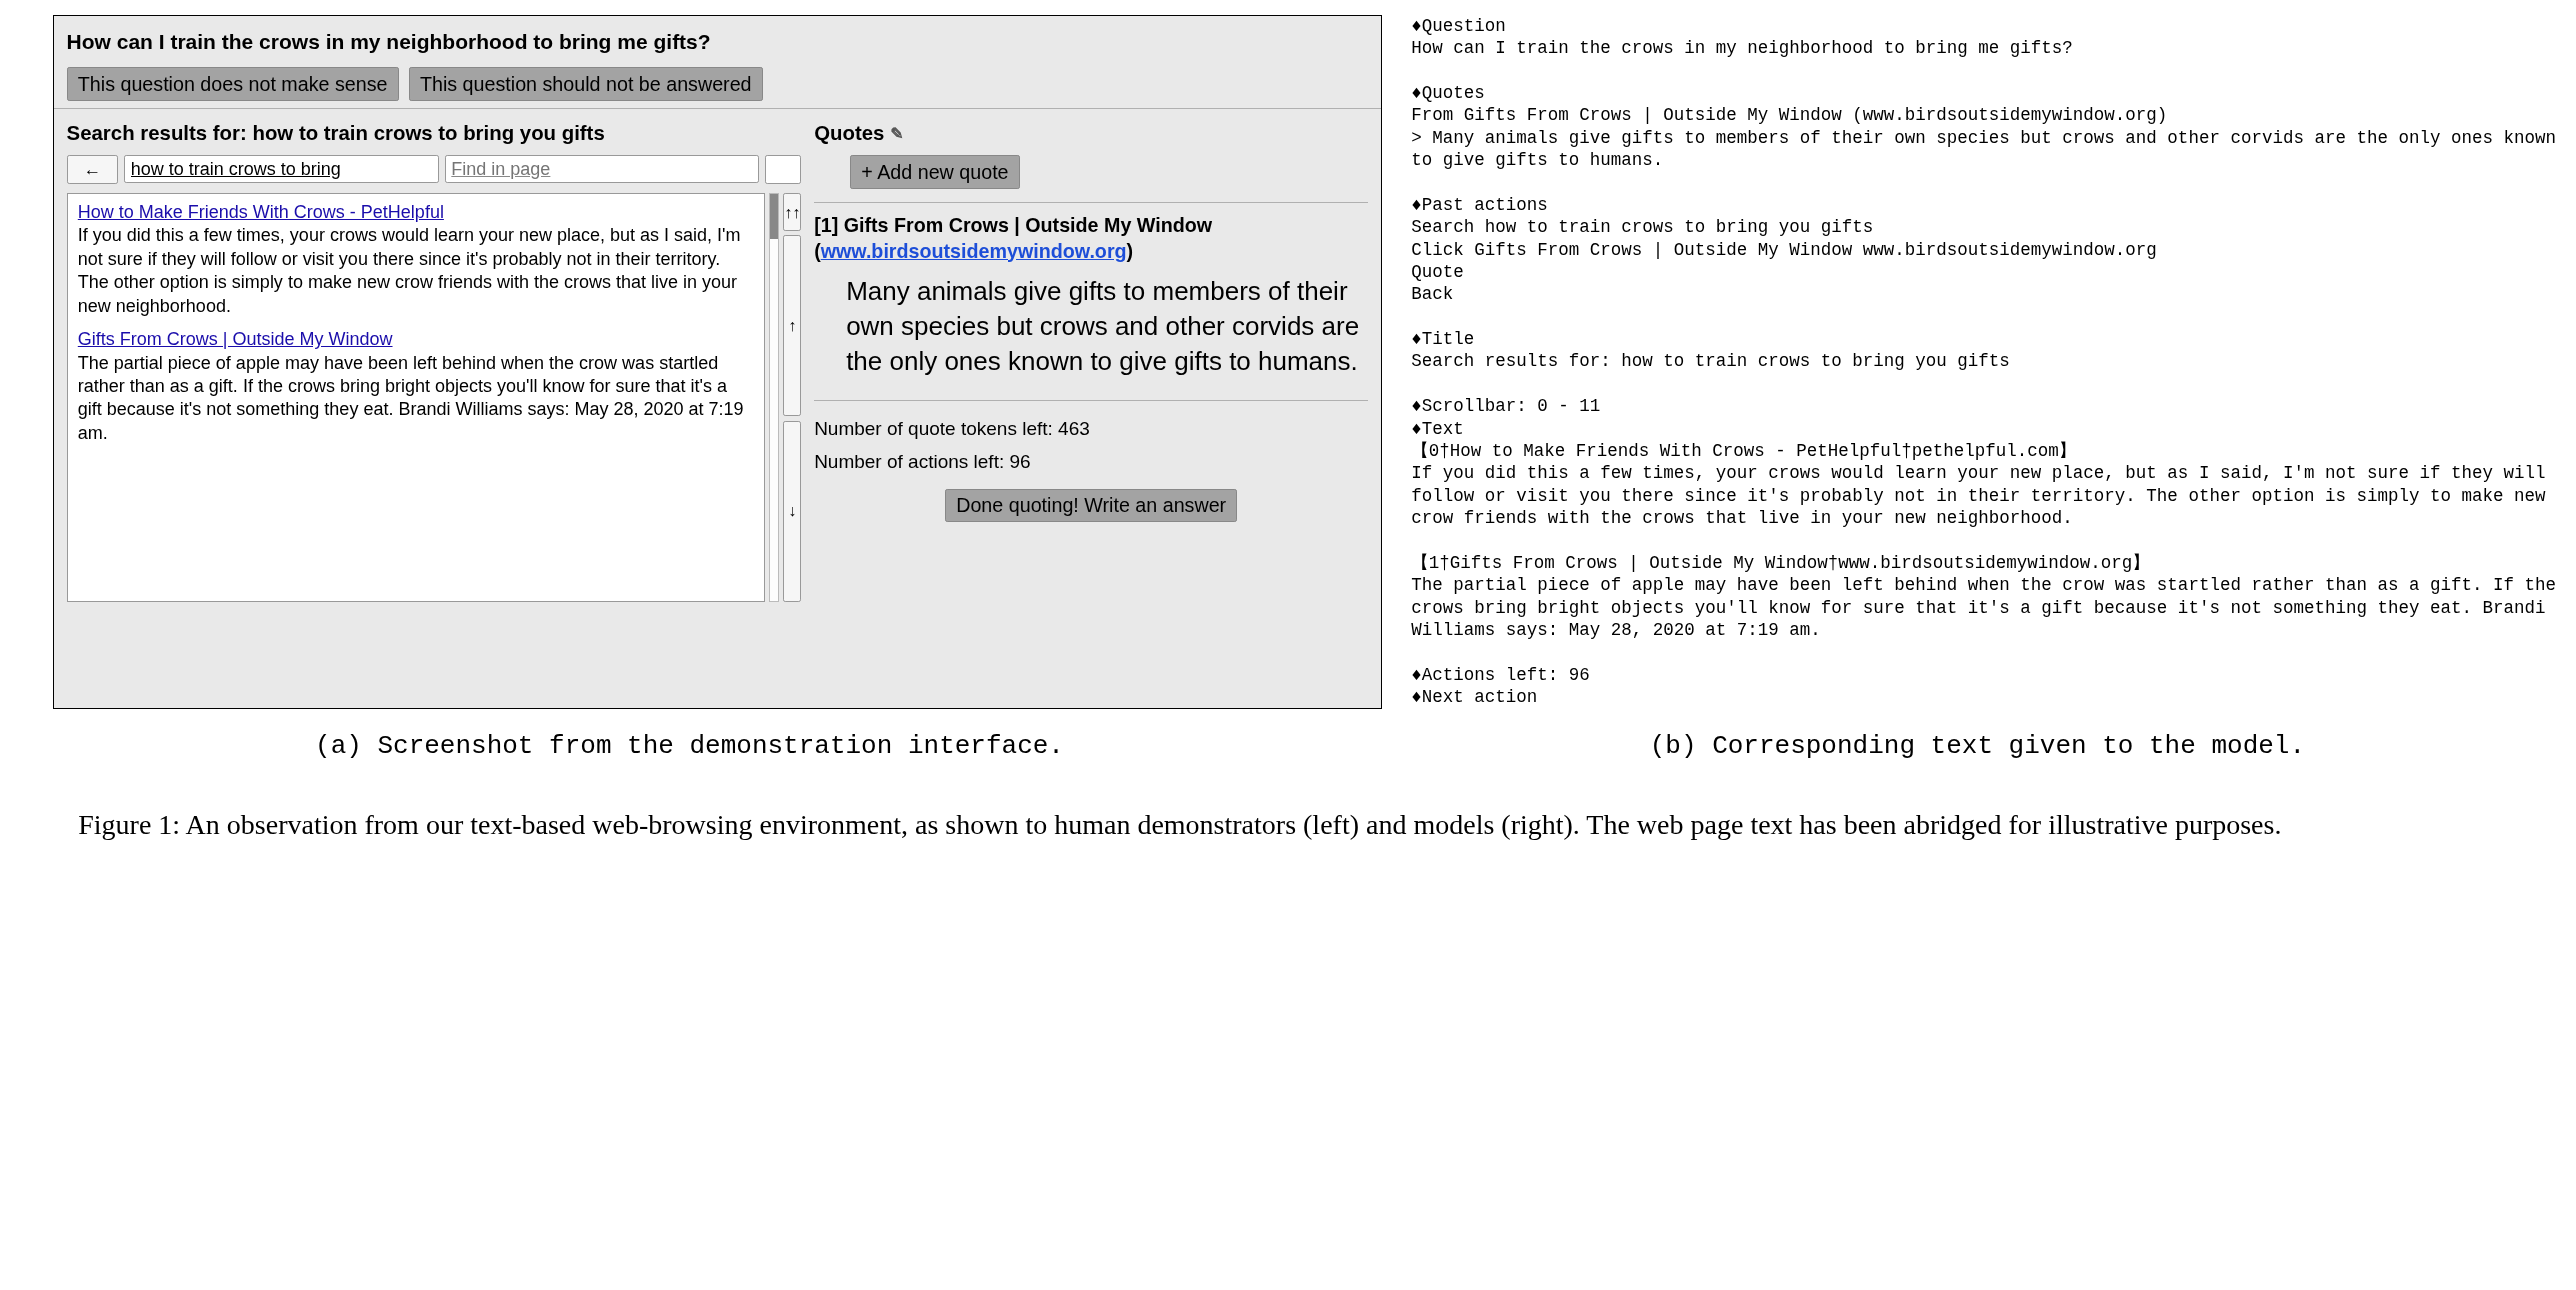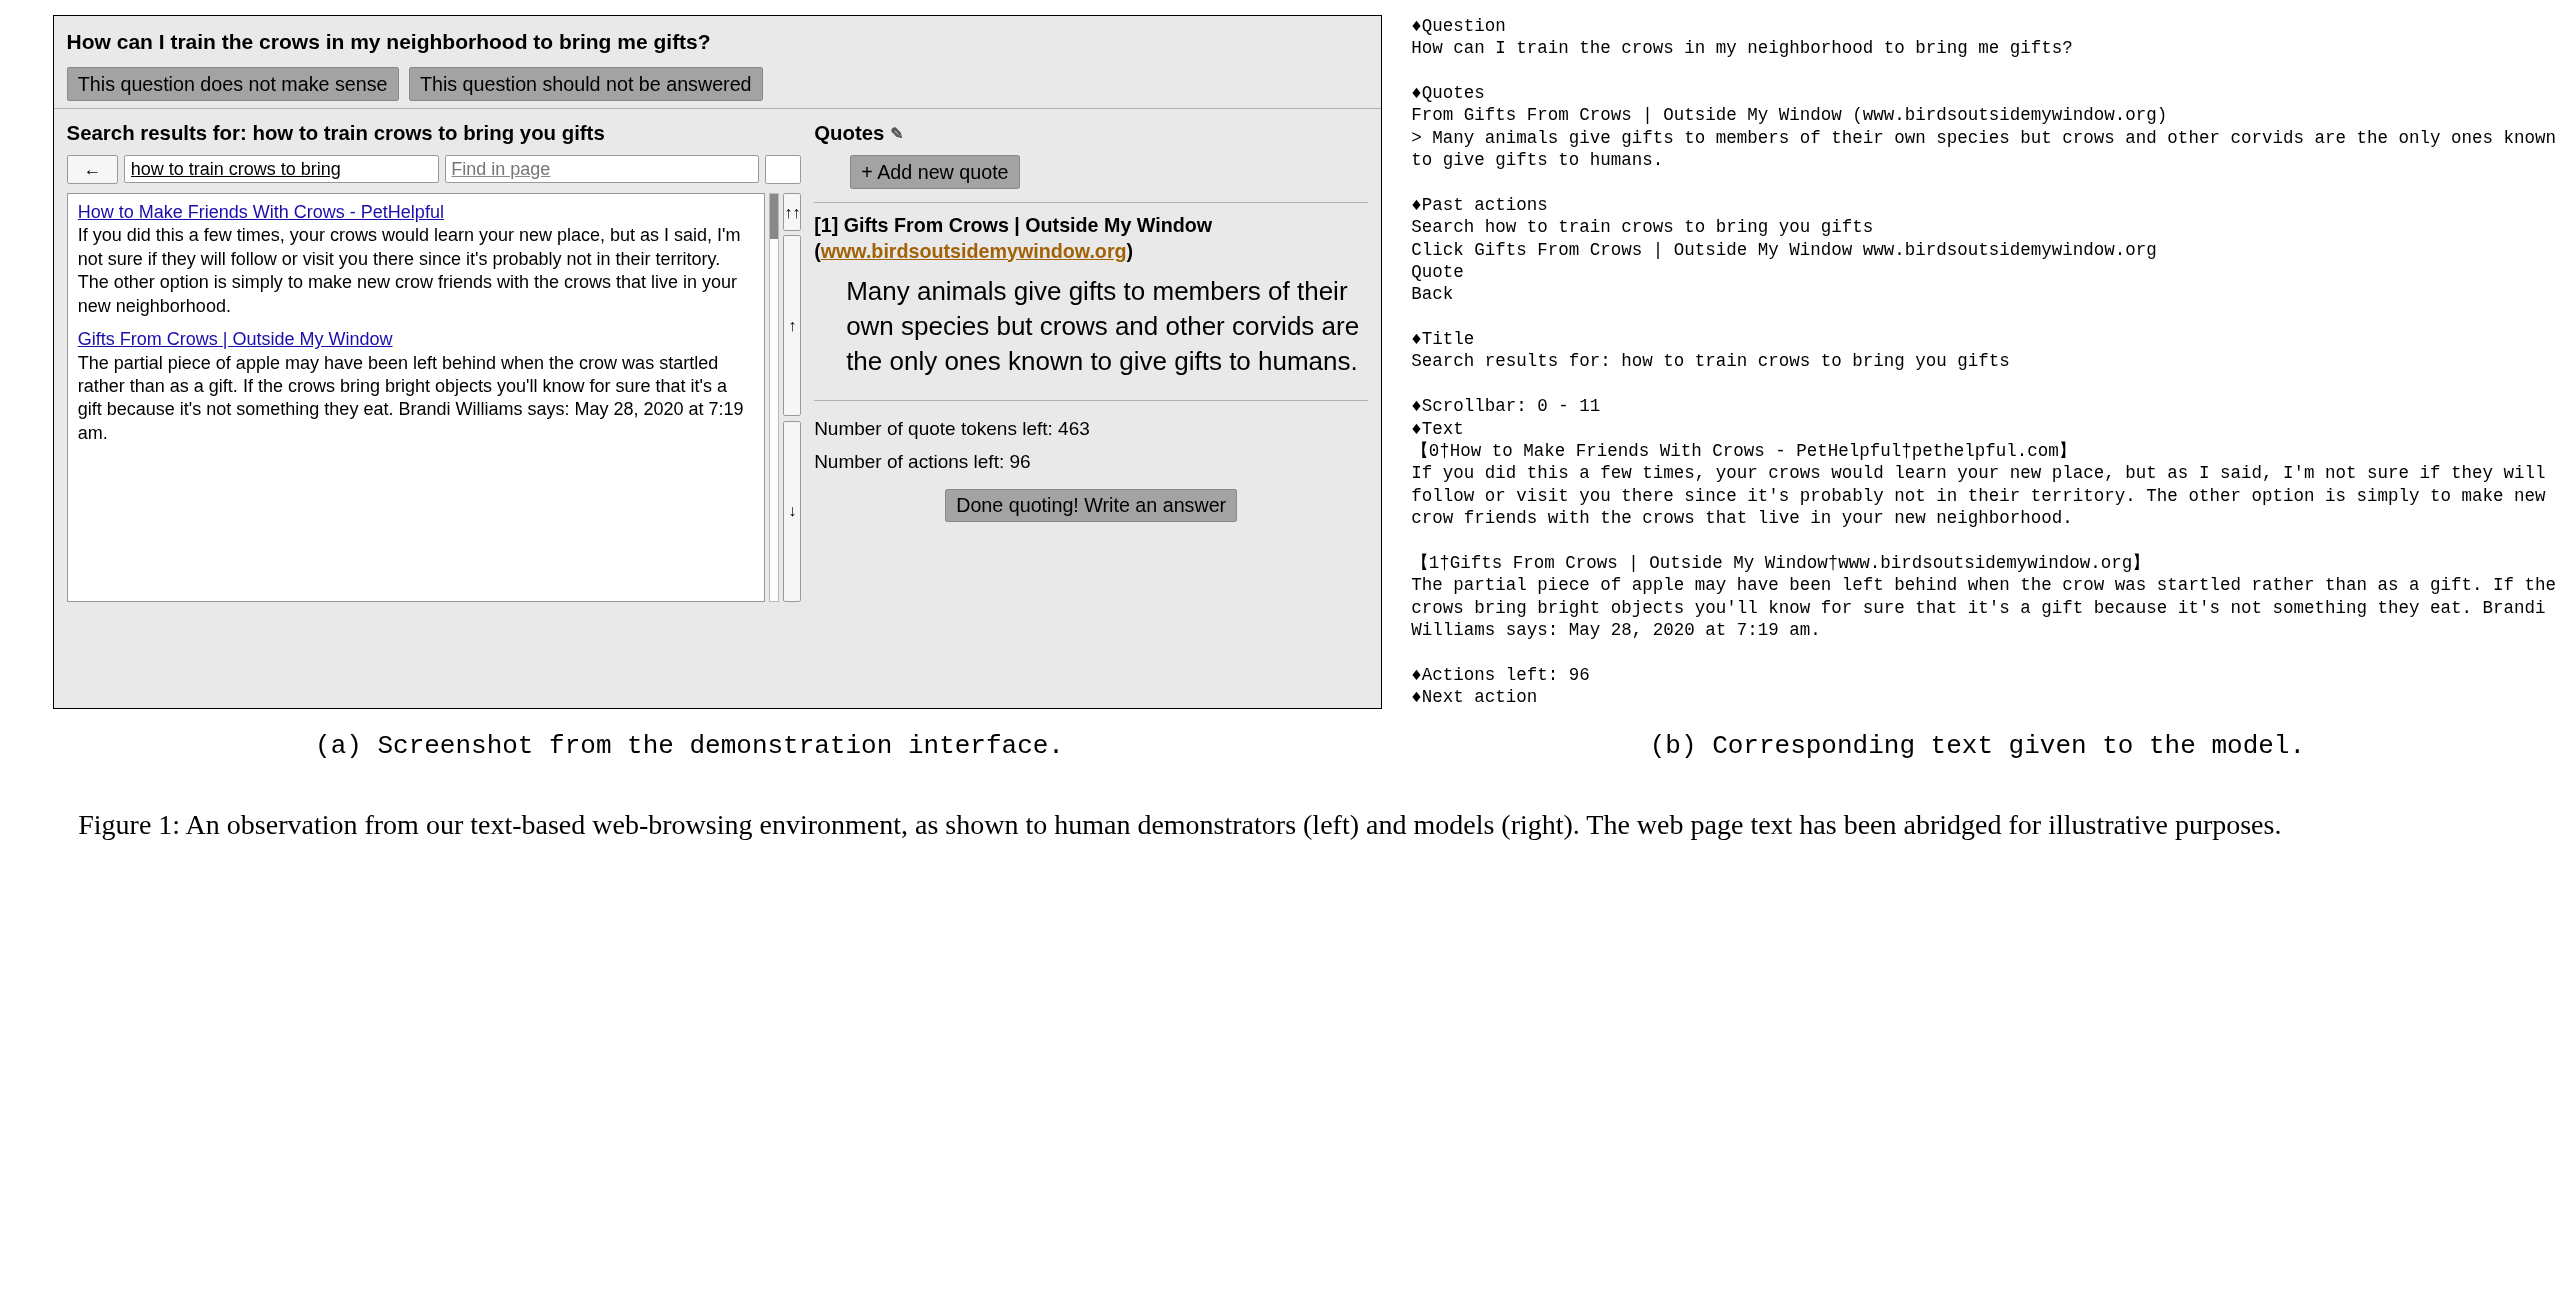--- a/index.html
+++ b/index.html
@@ -143,21 +143,21 @@
       border:none;
       border-top:0.7px solid #b0b0b0;
       margin: 5.8px 0 10.2px 0;
     }
     .quote-title {
       font-weight: bold;
       font-size: 19.7px;
       line-height:1.3;
       margin-bottom: 10.2px;
     }
-    .quote-title a { color:#a16207; text-decoration:underline; }
+    .quote-title a { color:#1d4ed8; text-decoration:underline; }
     .quote-body {
       font-size: 26px;
       line-height:1.35;
       margin-bottom: 14.6px;
       margin-left: 32px;
     }
     .counters { font-size:19px; margin: 7.3px 0 2.9px 0; }
     .done-row { text-align:center; margin-top: 13px; }
 
     

